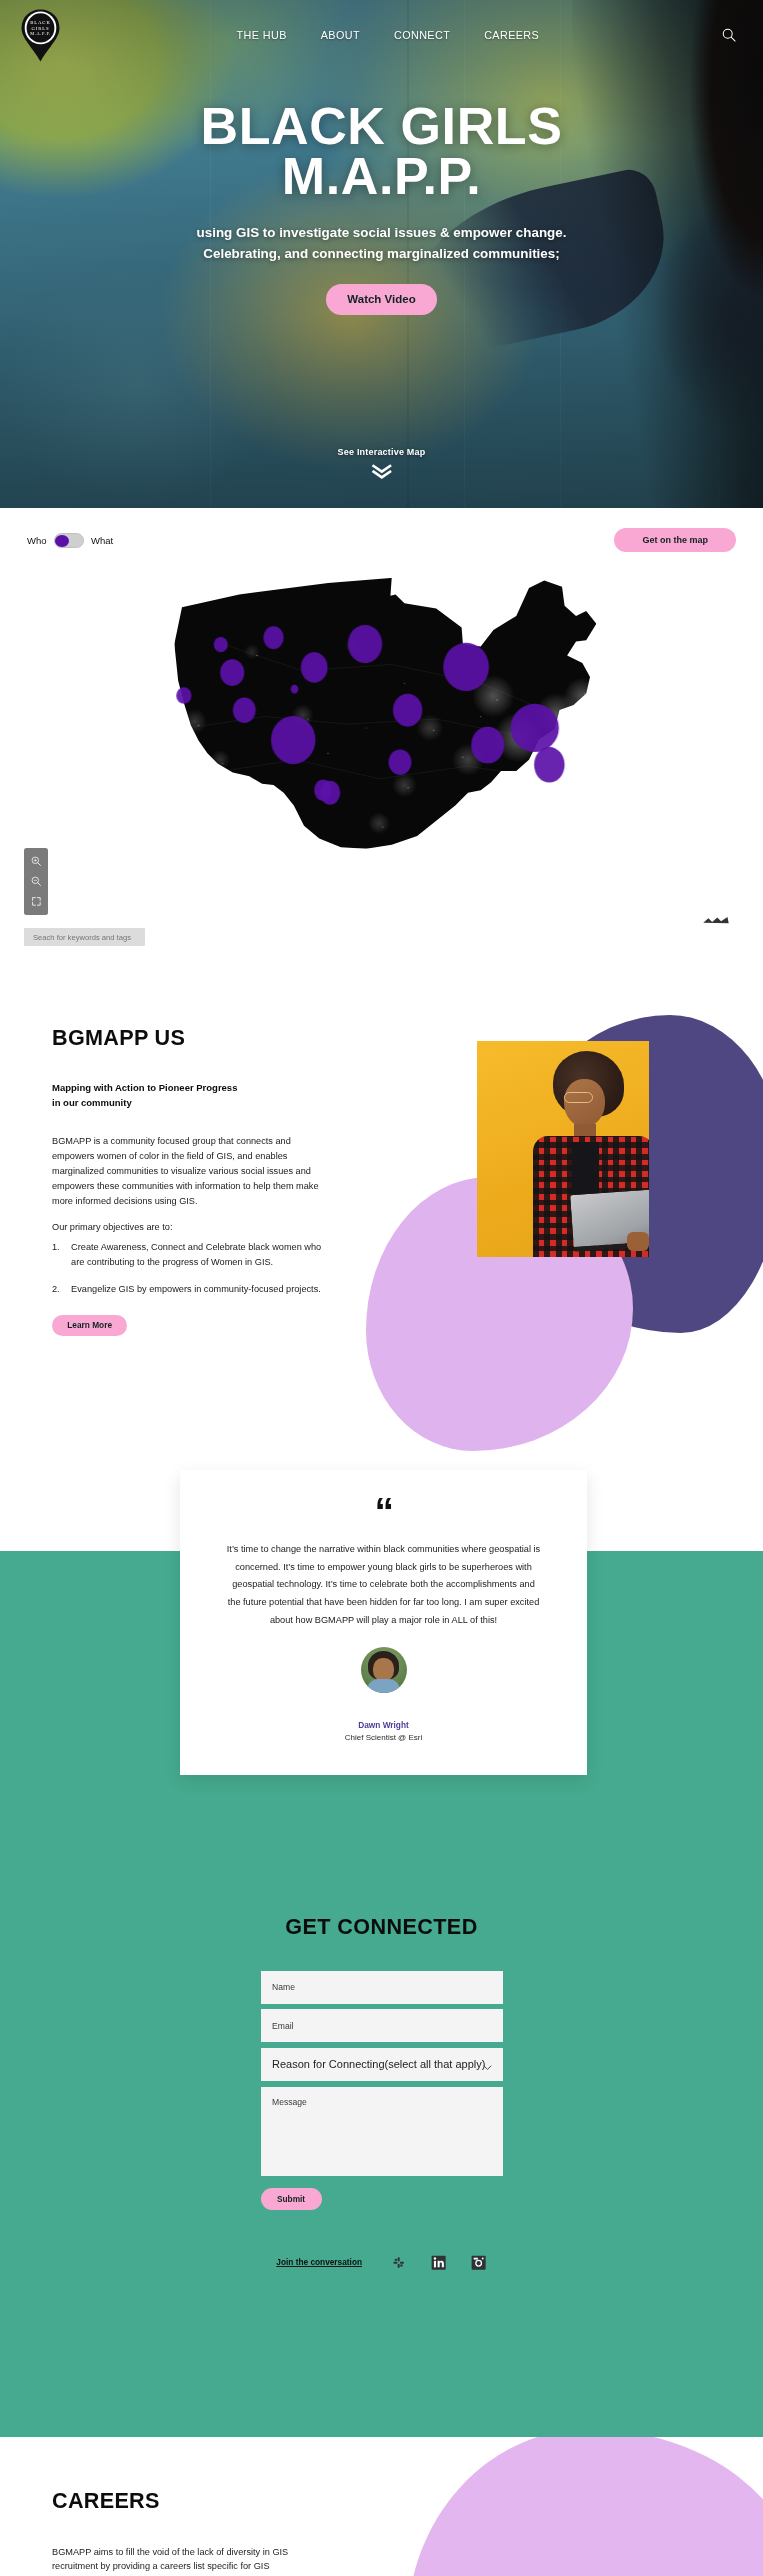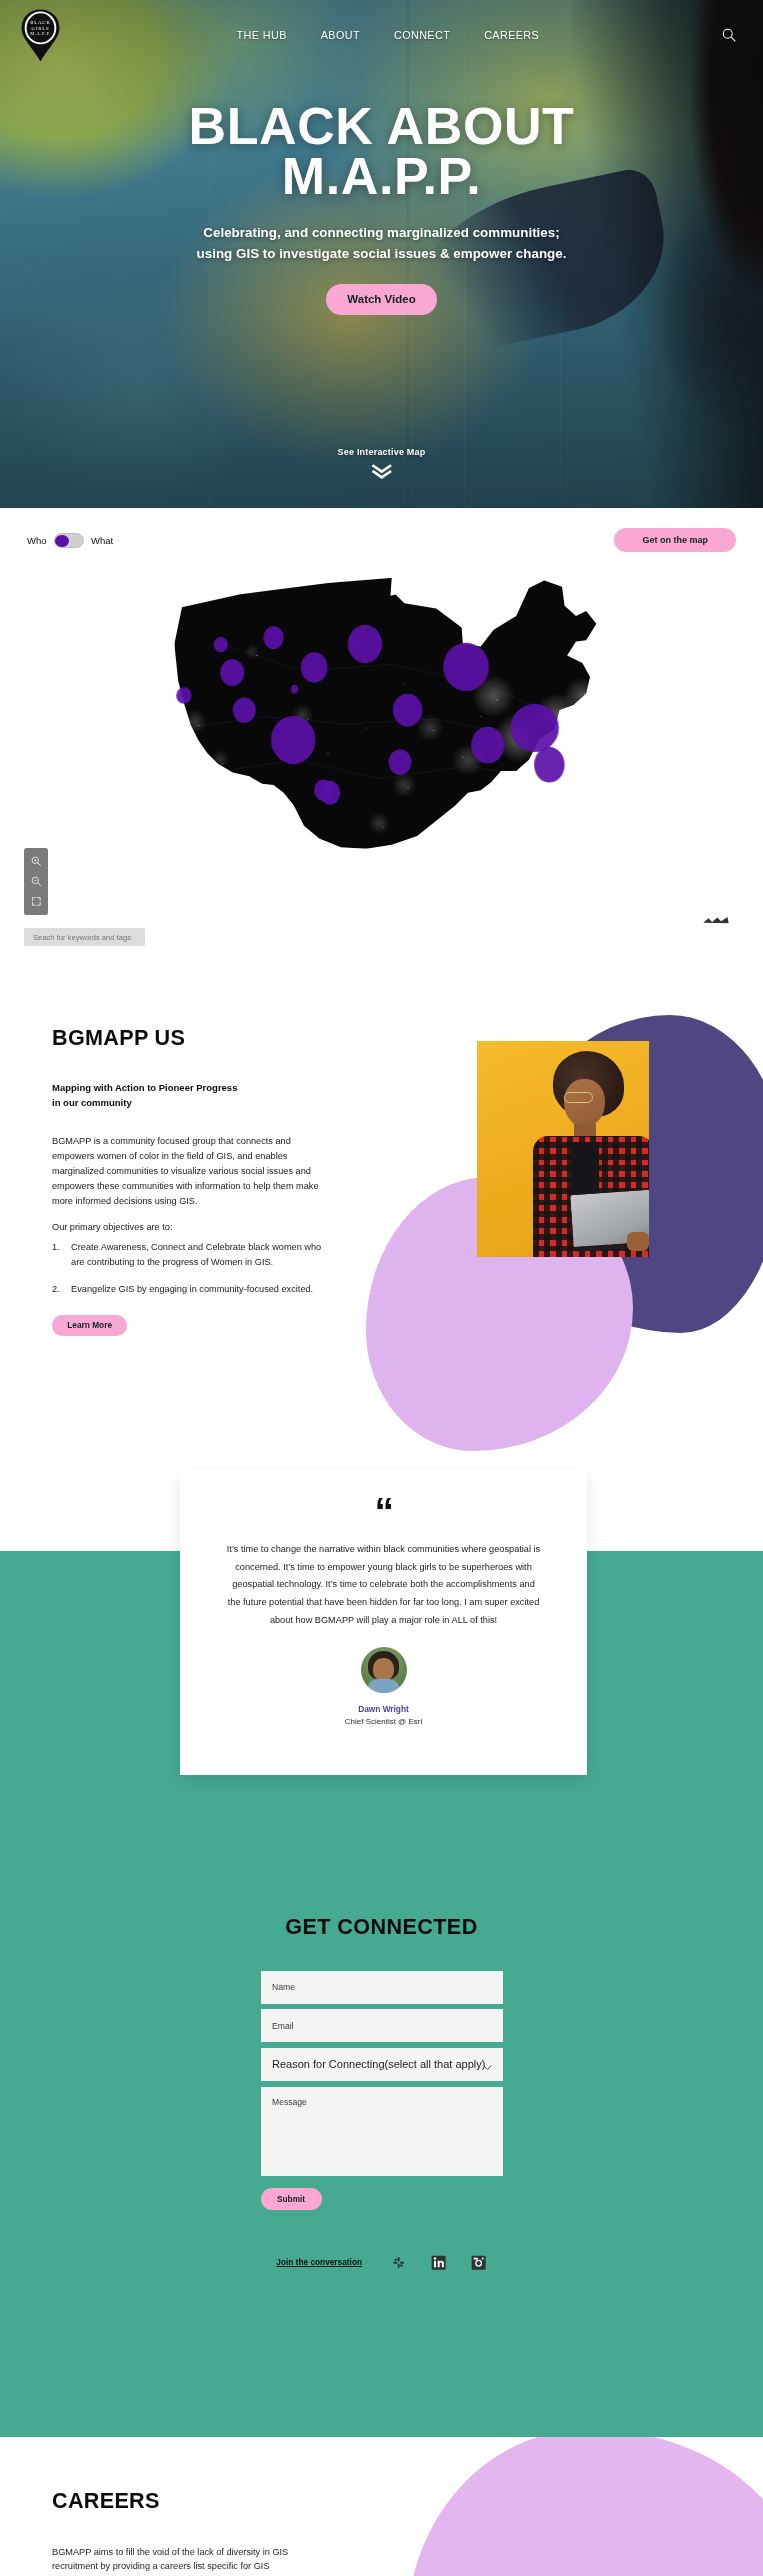--- a/index.html
+++ b/index.html
@@ -277,21 +277,21 @@
   .quote-mark { font-size: 39px; font-weight: 800; line-height: .7; color: #111; letter-spacing: -1.3px; }
   .quote-text { margin-top: 15.3px; font-size: 9.2px; line-height: 1.95; color: #1a1a1a; }
   .quote-avatar {
     margin: 16.5px auto 0; width: 46px; height: 46px; border-radius: 50%;
     overflow: hidden; position: relative;
     background: radial-gradient(circle at 50% 30%, #86a56a 0%, #5d7d4a 70%, #44613a 100%);
   }
   .qa-hair { position:absolute; left: 7.6px; top: 3.8px; width: 30.5px; height: 29px; background:#2b211c; border-radius: 50% 50% 40% 40%; }
   .qa-face { position:absolute; left: 12.7px; top: 11.5px; width: 20.4px; height: 23px; background:#a9764c; border-radius: 46%; }
   .qa-shirt { position:absolute; left: 6.4px; bottom: 0; width: 33px; height: 14px; background:#7ba3c4; border-radius: 11.5px 11.5px 0 0; }
-  .quote-name { margin-top: 11px; font-size: 8.3px; font-weight: 700; color: #4b3f96; }
+  .quote-name { margin-top: 27px; font-size: 8.3px; font-weight: 700; color: #4b3f96; }
   .quote-role { margin-top: 3.2px; font-size: 8px; color: #2b2b2b; }
 
   
   .connect { position: relative; width: 763px; height: 560px; background: #45aa8f; }
   .connect-h2 {
     text-align: center; padding-top: 37px;
     font-size: 21.6px; font-weight: 800; letter-spacing: 0.4px; color: #0c0c0c;
   }
   .form { width: 242px; margin: 30.5px auto 0; }
   .field {
@@ -362,26 +362,26 @@
     <div class="nav-search">
       <svg viewBox="0 0 22 22" width="14" height="14" aria-hidden="true">
         <circle cx="9" cy="9" r="7" fill="none" stroke="#fff" stroke-width="1.6"></circle>
         <line x1="14" y1="14" x2="21" y2="21" stroke="#fff" stroke-width="1.6"></line>
       </svg>
     </div>
   </nav>
 
   <div class="hero-content">
     <h1 class="hero-title">
-      <span>BLACK ABOUT</span>
+      <span>BLACK GIRLS</span>
       <span class="l2">M.A.P.P.</span>
     </h1>
     <div class="hero-sub">
+      <div>using GIS to investigate social issues &amp; empower change.</div>
       <div>Celebrating, and connecting marginalized communities;</div>
-      <div>using GIS to investigate social issues &amp; empower change.</div>
     </div>
     <button class="btn btn-watch">Watch Video</button>
   </div>
 
   <div class="hero-foot">
     <div class="hero-foot-label">See Interactive Map</div>
     <div class="chev">
       <svg viewBox="0 0 34 24" width="21.6" height="15.3" aria-hidden="true">
         <polyline points="4,3 17,12 30,3" fill="none" stroke="#fff" stroke-width="4" stroke-linecap="square"></polyline>
         <polyline points="4,12 17,21 30,12" fill="none" stroke="#fff" stroke-width="4" stroke-linecap="square"></polyline>
@@ -547,21 +547,21 @@
     <div class="about-body">
       <p>BGMAPP is a community focused group that connects and empowers women of color in the field of GIS, and enables marginalized communities to visualize various social issues and empowers these communities with information to help them make more informed decisions using GIS.</p>
       <p style="margin-bottom:5.1px;">Our primary objectives are to:</p>
       <ul class="obj-list">
         <li class="obj-item">
           <span class="obj-num">1.</span>
           <span>Create Awareness, Connect and Celebrate black women who are contributing to the progress of Women in GIS.</span>
         </li>
         <li class="obj-item">
           <span class="obj-num">2.</span>
-          <span>Evangelize GIS by engaging in community-focused excited.</span>
+          <span>Evangelize GIS by empowers in community-focused projects.</span>
         </li>
       </ul>
     </div>
     <button class="btn btn-learn">Learn More</button>
   </div>
 </section>
 
 <section class="quoteband">
   <div class="teal-top"></div>
   <div class="quote-card">

